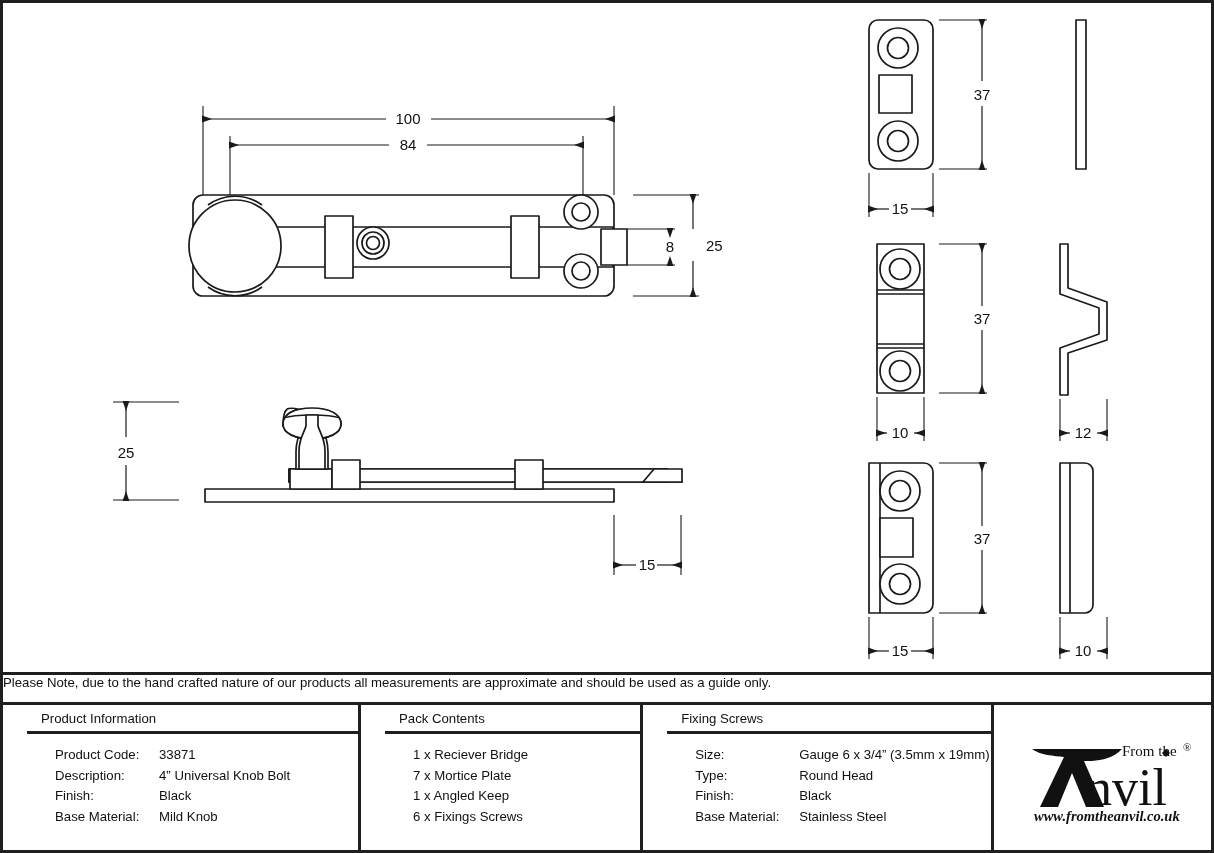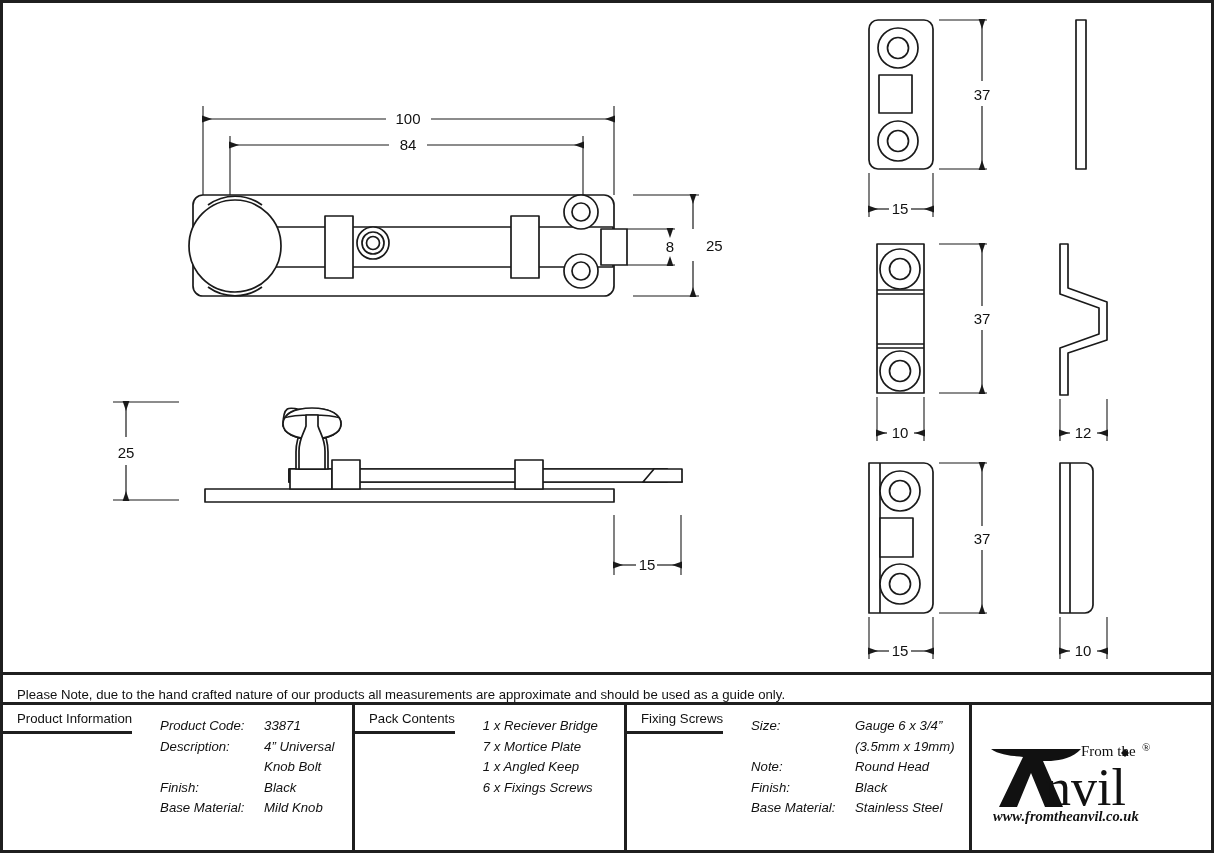--- a/index.html
+++ b/index.html
@@ -41,55 +41,55 @@
     top: 669px;
     width: 1208px;
     height: 181px;
     box-sizing: border-box;
   }
   .note-row {
     height: 33px;
     border-top: 3px solid #1f1f1f;
     border-bottom: 3px solid #1f1f1f;
     display: flex;
-    align-items: flex-end;
-    padding-left: 14px;
+    align-items: flex-start;
     box-sizing: border-box;
     font-size: 13.2px;
     color: #111;
   }
   .cols {
     display: flex;
     height: 148px;
     box-sizing: border-box;
   }
   .col {
     box-sizing: border-box;
     border-right: 3px solid #1f1f1f;
     display: flex;
+    flex-direction: column;
+    margin-left: 24px;
   }
   .col.c1 { width: 352px; }
   .col.c2 { width: 272px; }
   .col.c3 { width: 345px; }
   .col.c4 { width: 203px; border-right: none; }
   .col-head {
     height: 29px;
     border-bottom: 3px solid #1f1f1f;
     display: flex;
     align-items: center;
     padding-left: 14px;
     font-size: 13.2px;
     color: #111;
     box-sizing: border-box;
   }
   .col-body {
     flex: 1;
     padding: 11px 0 0 28px;
     box-sizing: border-box;
-    font-style: italic;
   }
   .kv {
     display: flex;
     font-size: 13.2px;
     line-height: 20.6px;
     color: #111;
   }
   .kv .k { width: 104px; flex: 0 0 auto; }
   .kv .v { flex: 1 1 auto; }
   .c3 .kv .k { width: 104px; }
@@ -385,21 +385,21 @@
       </div>
 
       <div class="col c3">
         <div class="col-head">Fixing Screws</div>
         <div class="col-body">
           <div class="kv">
             <span class="k">Size:</span>
             <span class="v">Gauge 6 x 3/4” (3.5mm x 19mm)</span>
           </div>
           <div class="kv">
-            <span class="k">Note:</span>
+            <span class="k">Type:</span>
             <span class="v">Round Head</span>
           </div>
           <div class="kv">
             <span class="k">Finish:</span>
             <span class="v">Black</span>
           </div>
           <div class="kv">
             <span class="k">Base Material:</span>
             <span class="v">Stainless Steel</span>
           </div>

